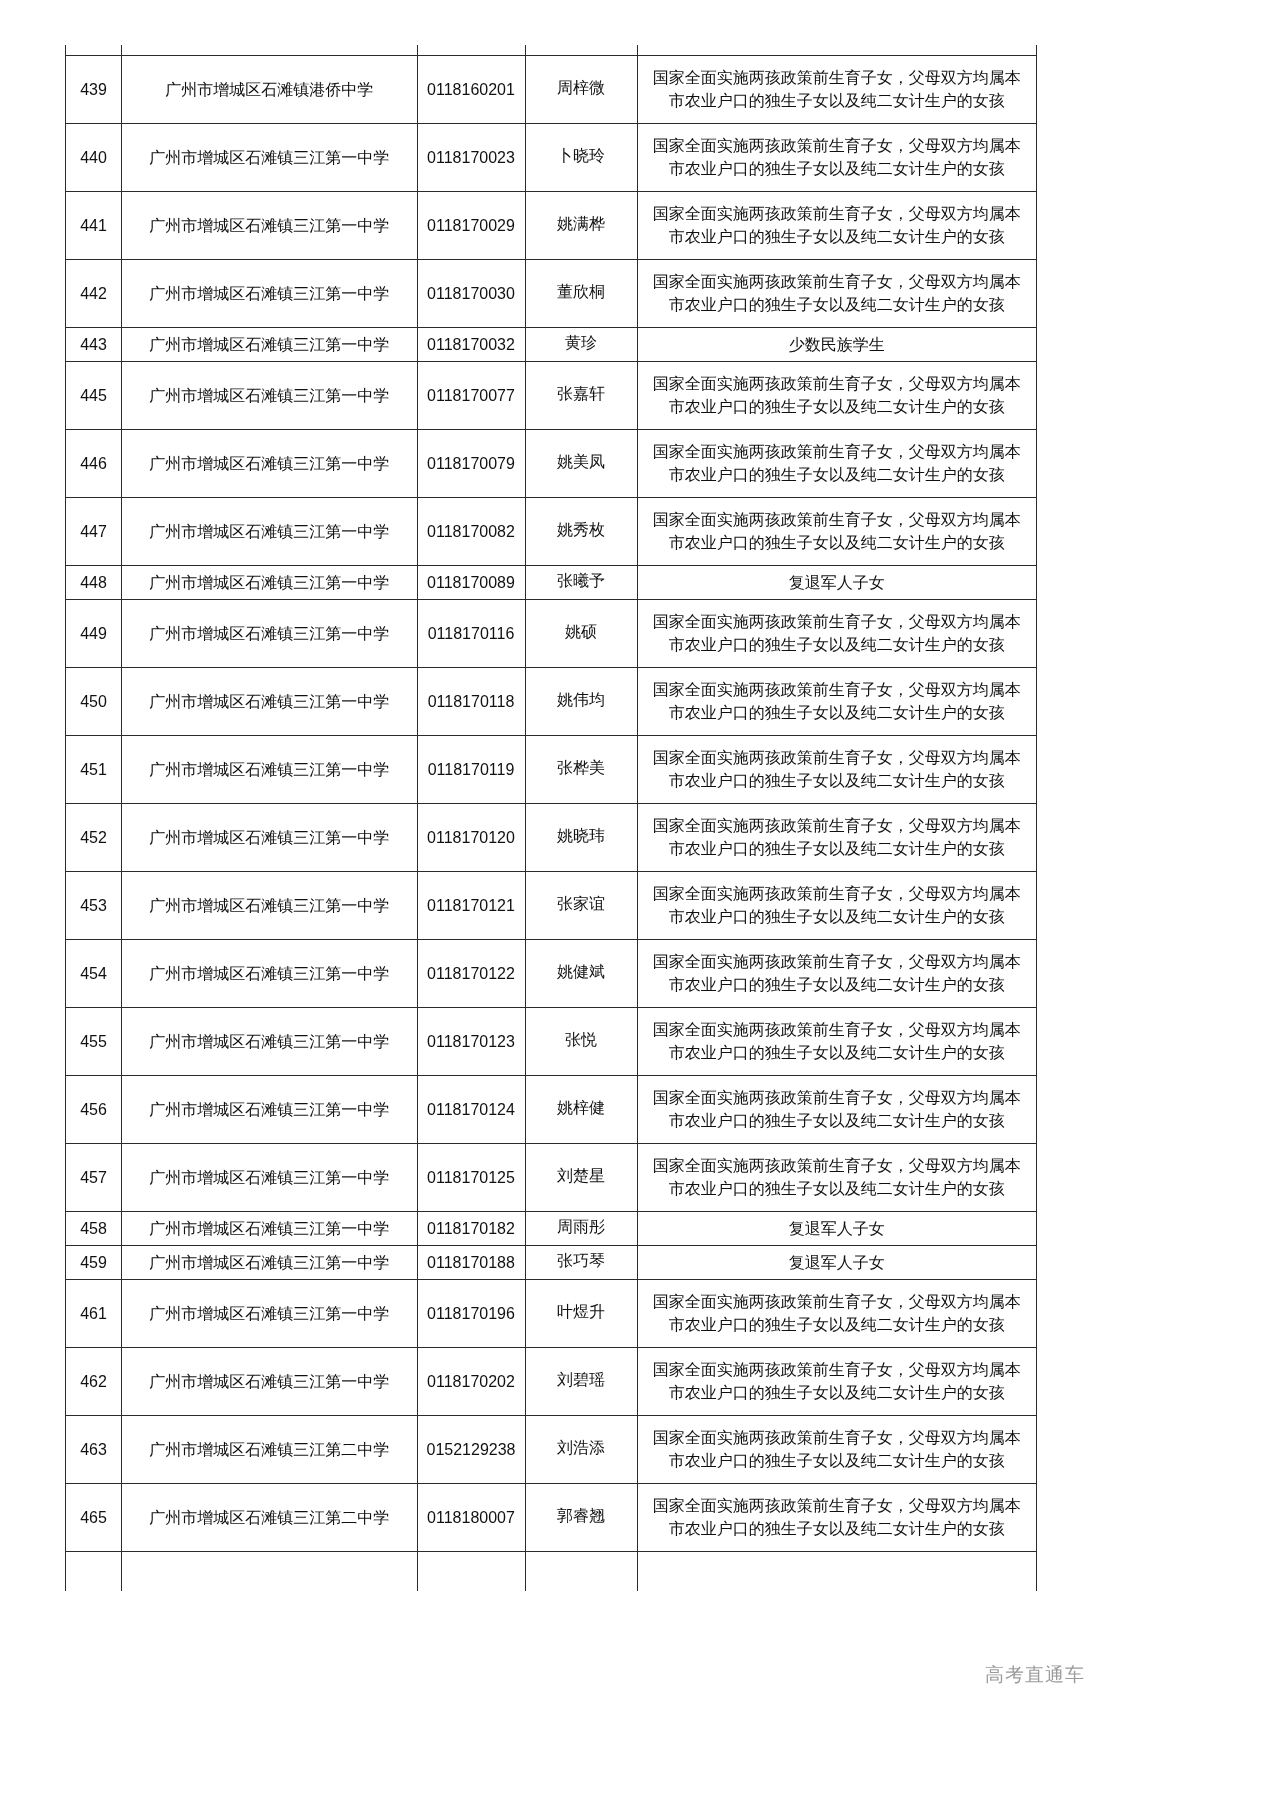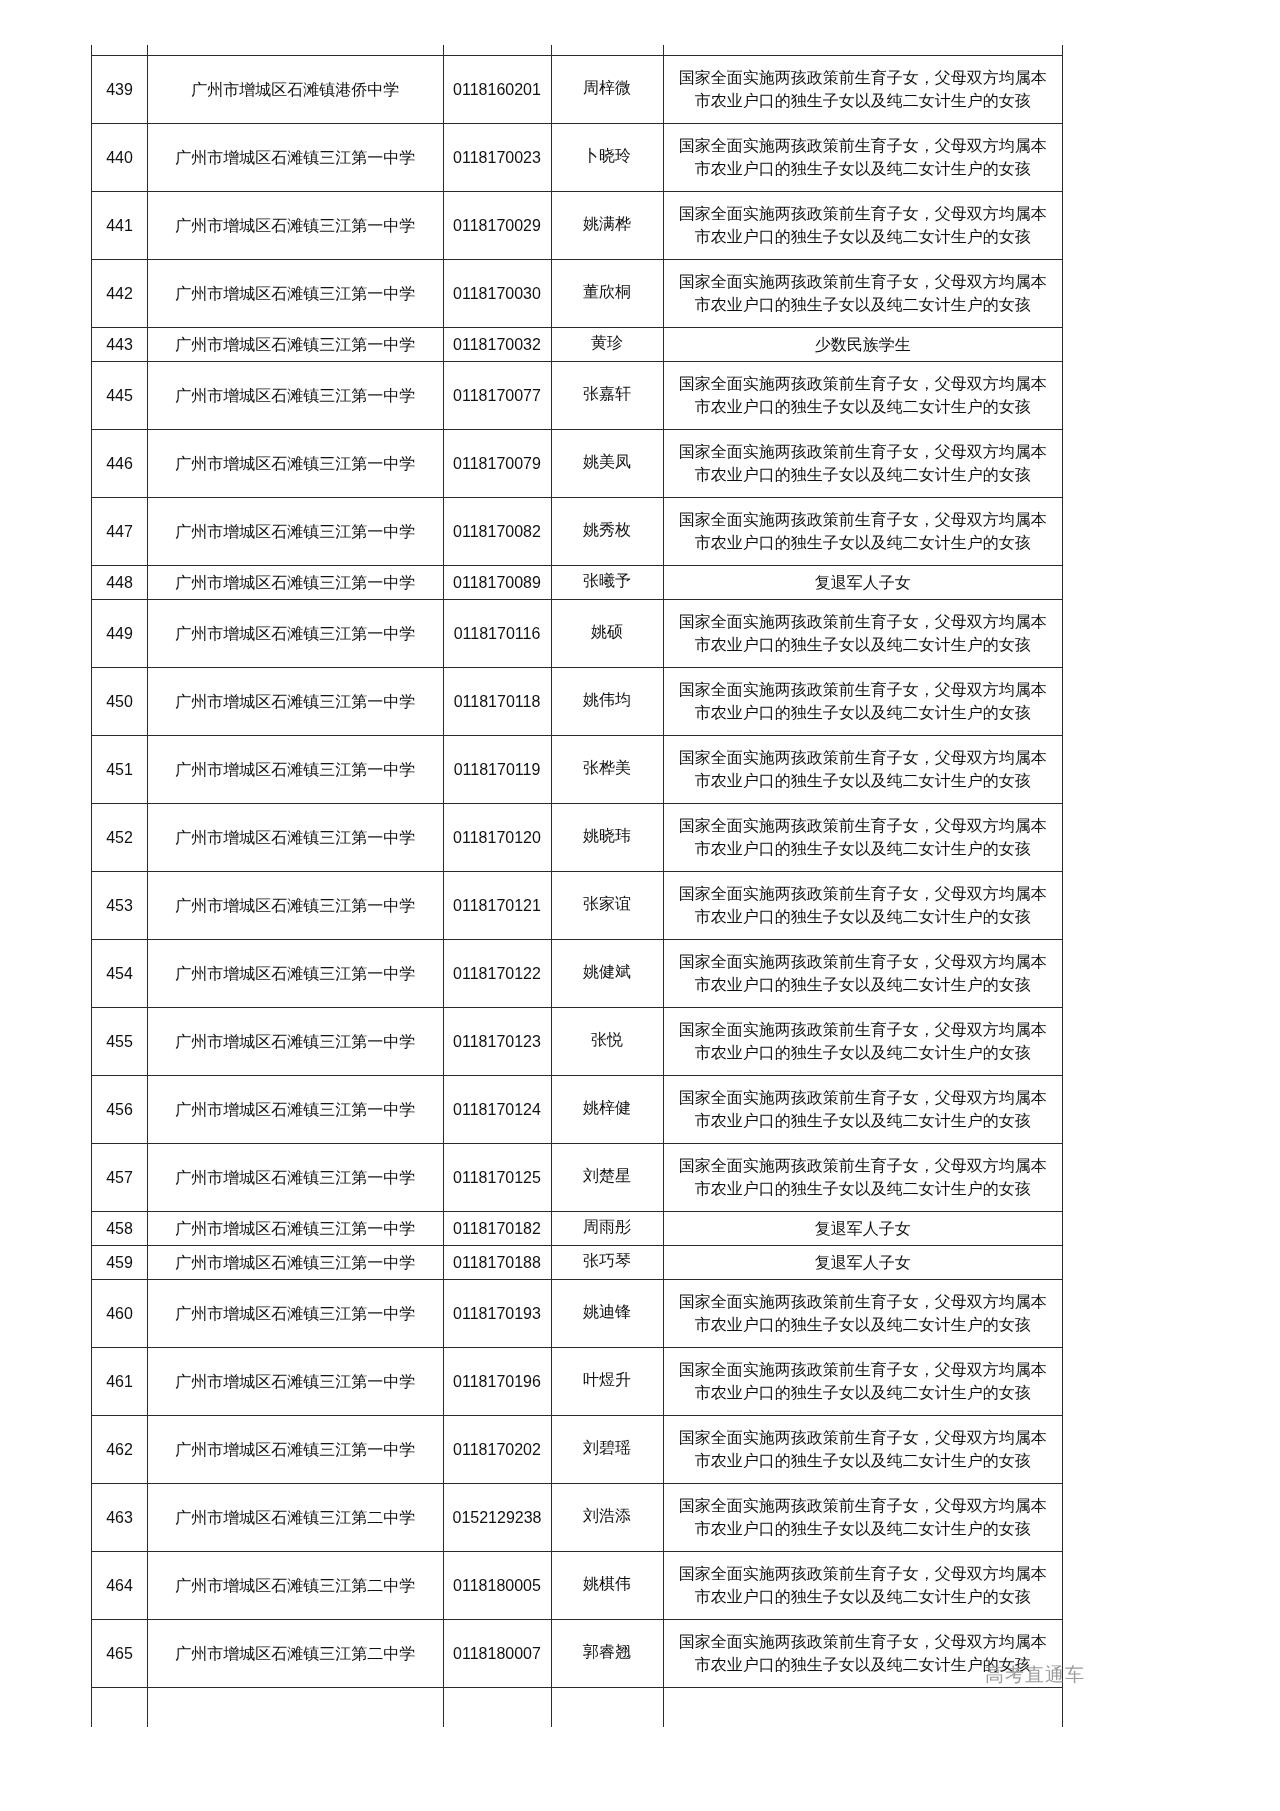--- a/index.html
+++ b/index.html
@@ -8,21 +8,21 @@
     width: 1280px;
     height: 1811px;
     position: relative;
     overflow: hidden;
     font-family: "Liberation Sans", sans-serif;
     color: #111;
   }
   .page-table-wrap {
     position: absolute;
     top: 45px;
-    left: 91px;
+    left: 65px;
   }
   table.student-table {
     border-collapse: collapse;
     table-layout: fixed;
     width: 972px;
   }
   table.student-table td {
     border: 1px solid #2b2b2b;
     text-align: center;
     vertical-align: middle;
@@ -195,52 +195,38 @@
     <td class="c-remark">复退军人子女</td>
   </tr>
         <tr class="short">
     <td class="c-no">459</td>
     <td class="c-school">广州市增城区石滩镇三江第一中学</td>
     <td class="c-id">0118170188</td>
     <td class="c-name">张巧琴</td>
     <td class="c-remark">复退军人子女</td>
   </tr>
         <tr class="tall">
-    <td class="c-no">460</td>
-    <td class="c-school">广州市增城区石滩镇三江第一中学</td>
-    <td class="c-id">0118170193</td>
-    <td class="c-name">姚迪锋</td>
-    <td class="c-remark">国家全面实施两孩政策前生育子女，父母双方均属本市农业户口的独生子女以及纯二女计生户的女孩</td>
-  </tr>
-        <tr class="tall">
     <td class="c-no">461</td>
     <td class="c-school">广州市增城区石滩镇三江第一中学</td>
     <td class="c-id">0118170196</td>
     <td class="c-name">叶煜升</td>
     <td class="c-remark">国家全面实施两孩政策前生育子女，父母双方均属本市农业户口的独生子女以及纯二女计生户的女孩</td>
   </tr>
         <tr class="tall">
     <td class="c-no">462</td>
     <td class="c-school">广州市增城区石滩镇三江第一中学</td>
     <td class="c-id">0118170202</td>
     <td class="c-name">刘碧瑶</td>
     <td class="c-remark">国家全面实施两孩政策前生育子女，父母双方均属本市农业户口的独生子女以及纯二女计生户的女孩</td>
   </tr>
         <tr class="tall">
     <td class="c-no">463</td>
     <td class="c-school">广州市增城区石滩镇三江第二中学</td>
     <td class="c-id">0152129238</td>
     <td class="c-name">刘浩添</td>
-    <td class="c-remark">国家全面实施两孩政策前生育子女，父母双方均属本市农业户口的独生子女以及纯二女计生户的女孩</td>
-  </tr>
-        <tr class="tall">
-    <td class="c-no">464</td>
-    <td class="c-school">广州市增城区石滩镇三江第二中学</td>
-    <td class="c-id">0118180005</td>
-    <td class="c-name">姚棋伟</td>
     <td class="c-remark">国家全面实施两孩政策前生育子女，父母双方均属本市农业户口的独生子女以及纯二女计生户的女孩</td>
   </tr>
         <tr class="tall">
     <td class="c-no">465</td>
     <td class="c-school">广州市增城区石滩镇三江第二中学</td>
     <td class="c-id">0118180007</td>
     <td class="c-name">郭睿翘</td>
     <td class="c-remark">国家全面实施两孩政策前生育子女，父母双方均属本市农业户口的独生子女以及纯二女计生户的女孩</td>
   </tr>
         <tr class="partial-bottom">

